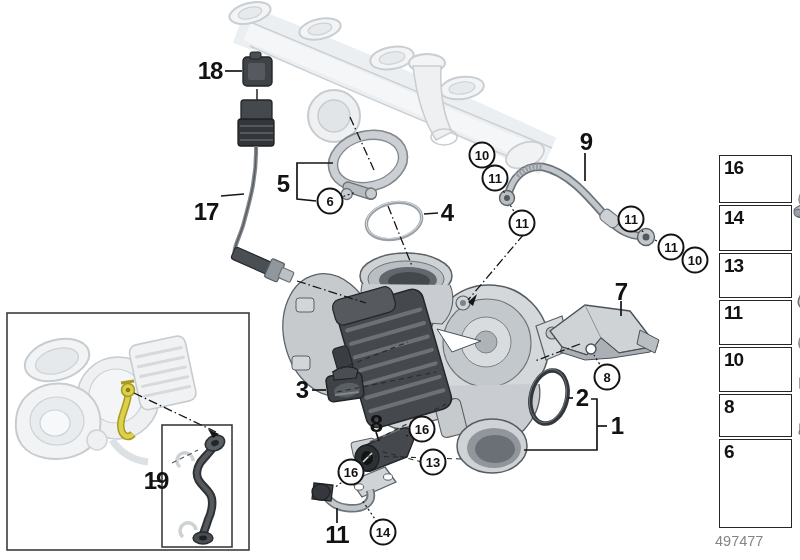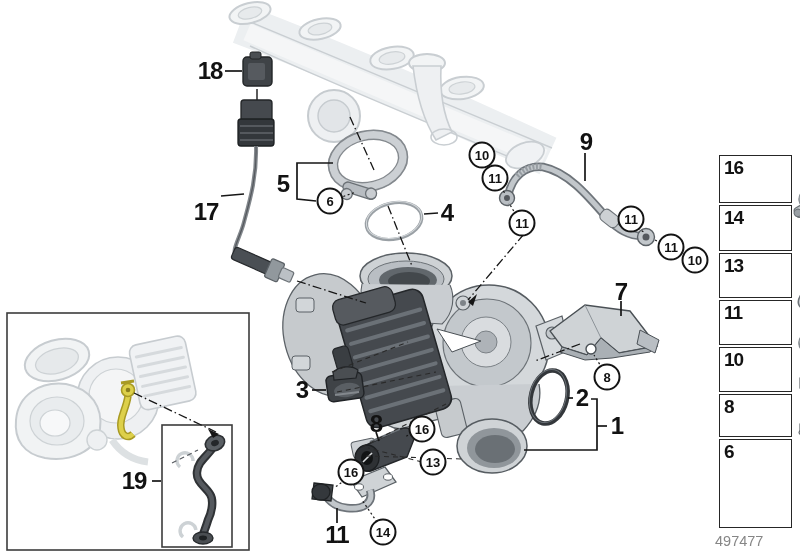--- a/index.html
+++ b/index.html
@@ -318,21 +318,21 @@
 <div class="callout" style="left:206px;top:212px">17</div>
 <div class="callout" style="left:283px;top:184px">5</div>
 <div class="callout" style="left:447px;top:213px">4</div>
 <div class="callout" style="left:586px;top:142px">9</div>
 <div class="callout" style="left:621px;top:292px">7</div>
 <div class="callout" style="left:582px;top:398px">2</div>
 <div class="callout" style="left:617px;top:426px">1</div>
 <div class="callout" style="left:302px;top:390px">3</div>
 <div class="callout" style="left:376px;top:424px">8</div>
 <div class="callout" style="left:337px;top:535px">11</div>
-<div class="callout" style="left:134px;top:481px">19</div>
+<div class="callout" style="left:156px;top:481px">19</div>
 
 <div class="circled" style="left:330px;top:201px">6</div>
 <div class="circled" style="left:482px;top:155px">10</div>
 <div class="circled" style="left:495px;top:178px">11</div>
 <div class="circled" style="left:522px;top:223px">11</div>
 <div class="circled" style="left:631px;top:219px">11</div>
 <div class="circled" style="left:671px;top:247px">11</div>
 <div class="circled" style="left:695px;top:260px">10</div>
 <div class="circled" style="left:607px;top:377px">8</div>
 <div class="circled" style="left:422px;top:429px">16</div>

